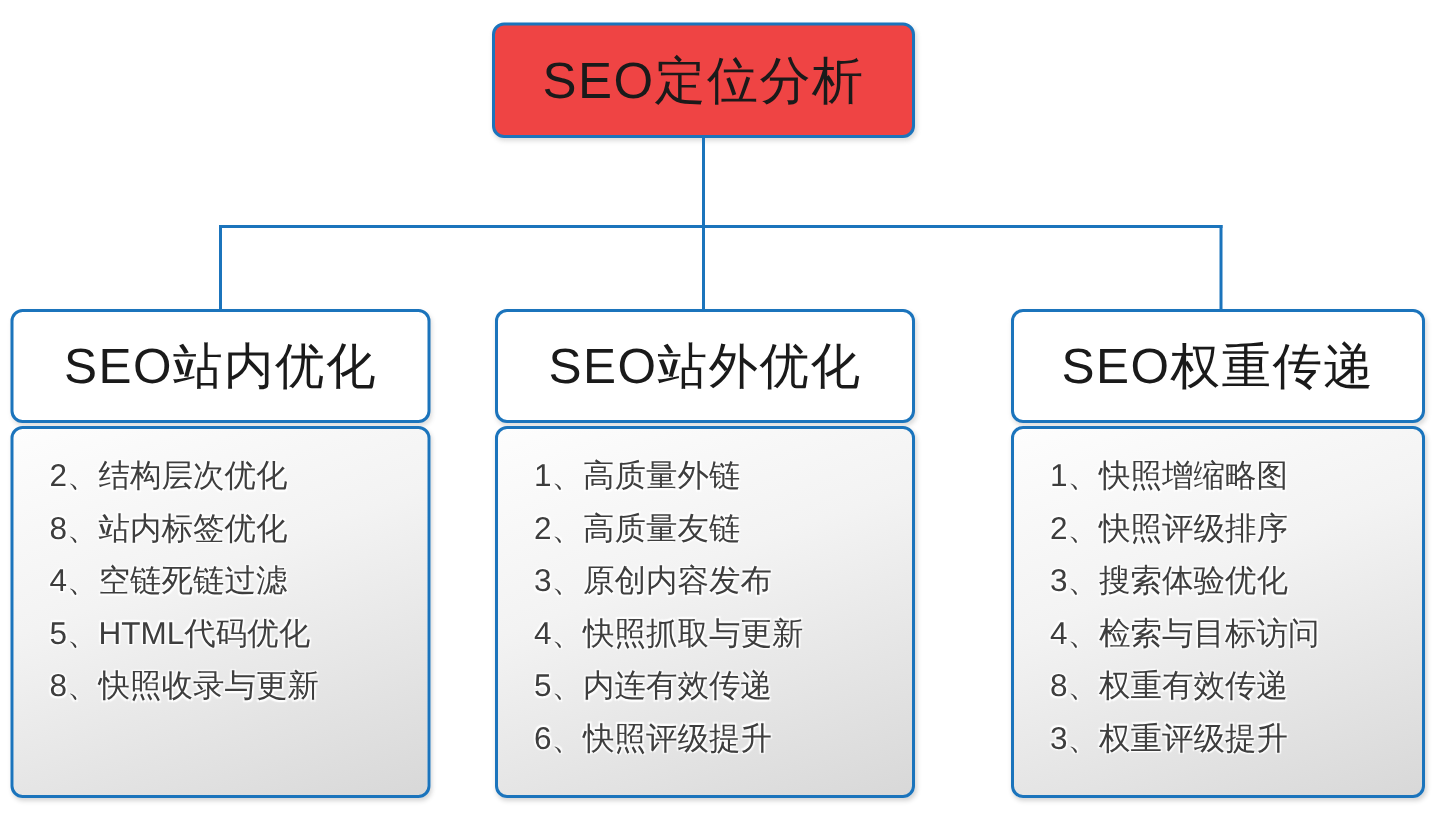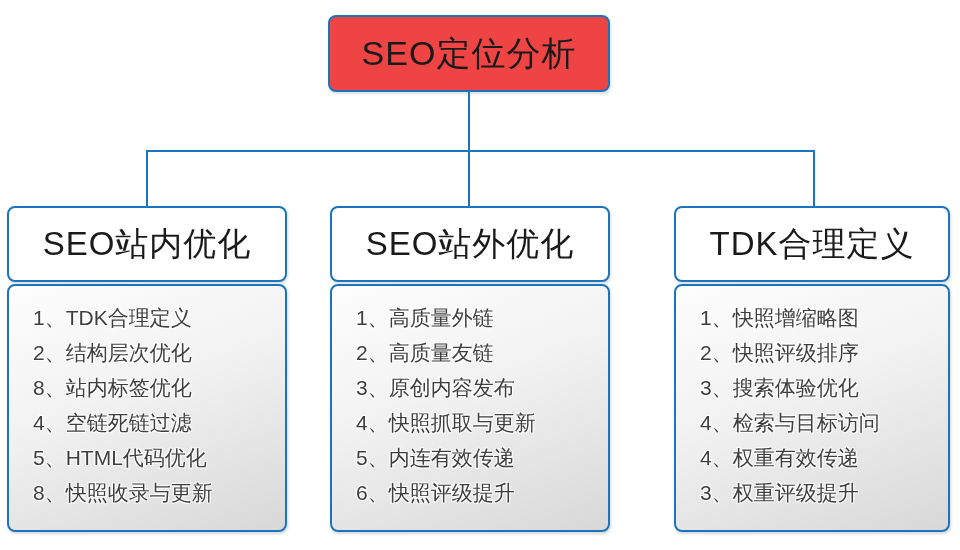--- a/index.html
+++ b/index.html
@@ -103,21 +103,20 @@
   <div class="line h-main"></div>
   <div class="line v-left"></div>
   <div class="line v-mid"></div>
   <div class="line v-right"></div>
 
   <div class="column col-0">
     <div class="header-card">
       <span class="header-title">SEO站内优化</span>
     </div>
     <div class="list-card">
-      <div class="list-item">1、TDK合理定义</div>
       <div class="list-item">2、结构层次优化</div>
       <div class="list-item">8、站内标签优化</div>
       <div class="list-item">4、空链死链过滤</div>
       <div class="list-item">5、HTML代码优化</div>
       <div class="list-item">8、快照收录与更新</div>
     </div>
   </div>
 
   <div class="column col-1">
     <div class="header-card">
@@ -128,25 +127,25 @@
       <div class="list-item">2、高质量友链</div>
       <div class="list-item">3、原创内容发布</div>
       <div class="list-item">4、快照抓取与更新</div>
       <div class="list-item">5、内连有效传递</div>
       <div class="list-item">6、快照评级提升</div>
     </div>
   </div>
 
   <div class="column col-2">
     <div class="header-card">
-      <span class="header-title">TDK合理定义</span>
+      <span class="header-title">SEO权重传递</span>
     </div>
     <div class="list-card">
       <div class="list-item">1、快照增缩略图</div>
       <div class="list-item">2、快照评级排序</div>
       <div class="list-item">3、搜索体验优化</div>
       <div class="list-item">4、检索与目标访问</div>
-      <div class="list-item">4、权重有效传递</div>
+      <div class="list-item">8、权重有效传递</div>
       <div class="list-item">3、权重评级提升</div>
     </div>
   </div>
 
 </div>
 
 </body></html>

